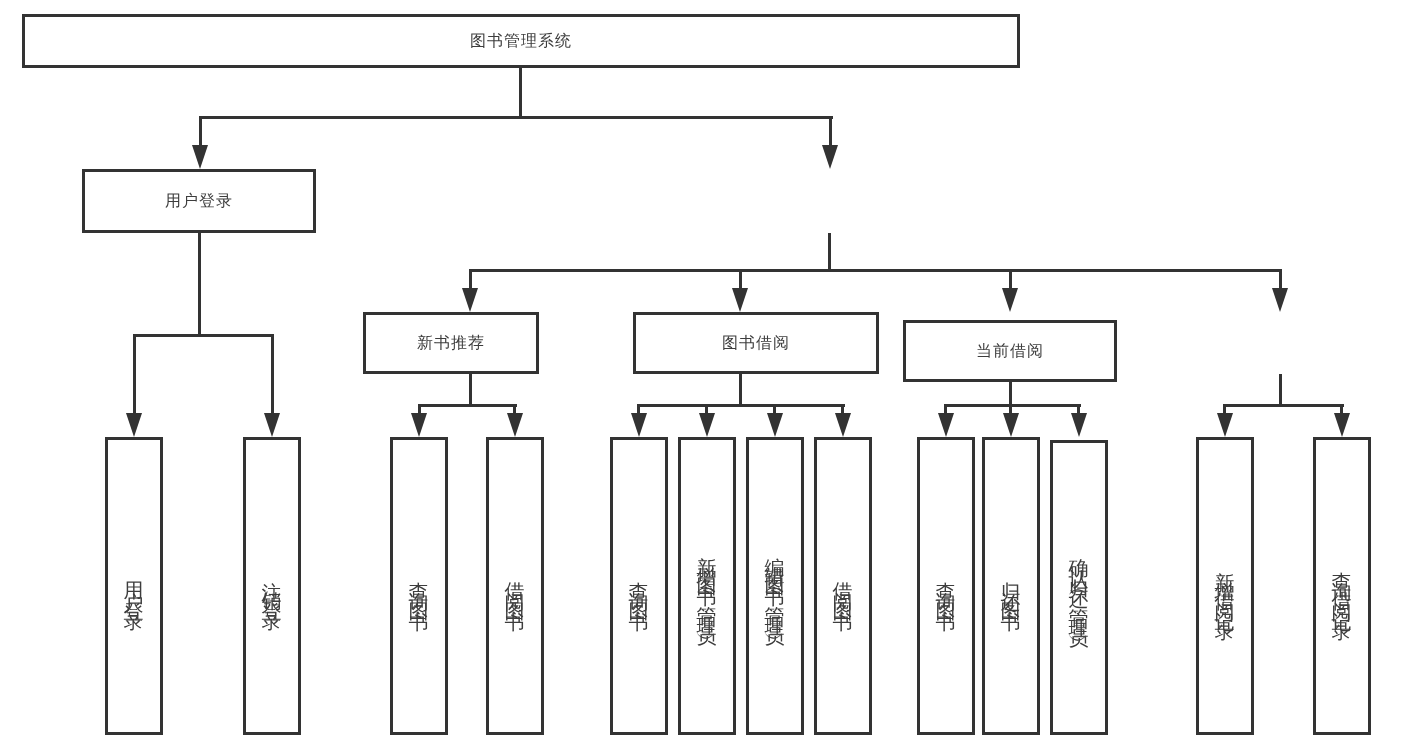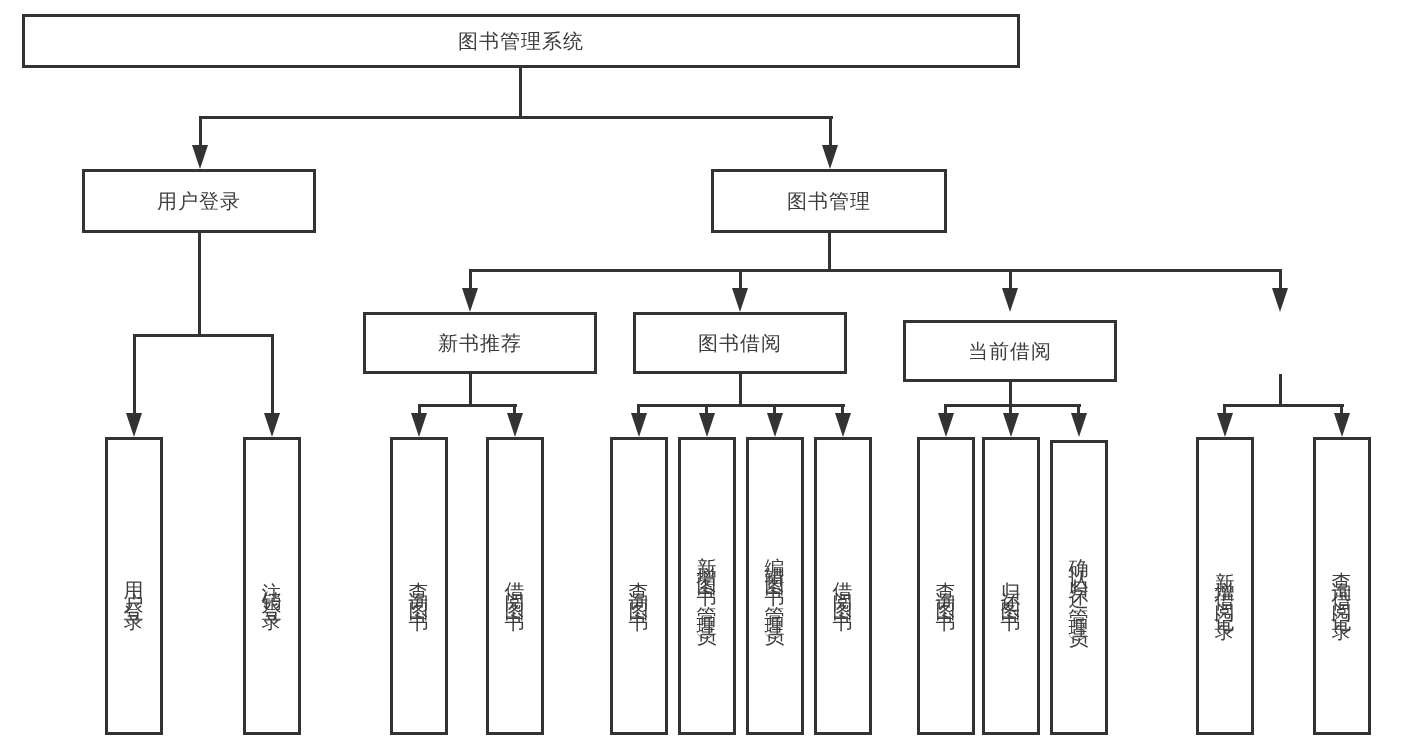--- a/index.html
+++ b/index.html
@@ -35,21 +35,21 @@
     position: absolute;
     background: #ffffff;
     border: 3px solid #333333;
     display: flex;
     align-items: center;
     justify-content: center;
     color: #3d3d3d;
     z-index: 2;
   }
   .hbox {
-    font-size: 20px;
+    font-size: 16px;
     letter-spacing: 1px;
     white-space: nowrap;
   }
   .vbox {
     writing-mode: vertical-rl;
     text-orientation: mixed;
     font-size: 20px;
     letter-spacing: 10px;
     line-height: 1;
   }
@@ -124,24 +124,23 @@
   <div class="line" style="left:1279px;top:374px;width:3px;height:33px"></div>
   <div class="line" style="left:1223px;top:404px;width:121px;height:3px"></div>
   <div class="line" style="left:1223px;top:404px;width:3px;height:14px"></div>
   <div class="line" style="left:1340px;top:404px;width:3px;height:14px"></div>
   <div class="tri" style="left:1217px;top:413px"></div>
   <div class="tri" style="left:1334px;top:413px"></div>
 
   <div class="box hbox" style="left:22px;top:14px;width:998px;height:54px">图书管理系统</div>
 
   <div class="box hbox" style="left:82px;top:169px;width:234px;height:64px">用户登录</div>
-  <div class="box hbox" style="left:711px;top:169px;width:236px;height:64px">图书管理</div>
 
-  <div class="box hbox" style="left:363px;top:312px;width:234px;height:62px">新书推荐</div>
-  <div class="box hbox" style="left:633px;top:312px;width:214px;height:62px">图书借阅</div>
+  <div class="box hbox" style="left:363px;top:312px;width:176px;height:62px">新书推荐</div>
+  <div class="box hbox" style="left:633px;top:312px;width:246px;height:62px">图书借阅</div>
   <div class="box hbox" style="left:903px;top:320px;width:214px;height:62px">当前借阅</div>
 
   <div class="box vbox" style="left:105px;top:437px;width:58px;height:298px">用户登录</div>
   <div class="box vbox" style="left:243px;top:437px;width:58px;height:298px">注销登录</div>
 
   <div class="box vbox" style="left:390px;top:437px;width:58px;height:298px">查询图书</div>
   <div class="box vbox" style="left:486px;top:437px;width:58px;height:298px">借阅图书</div>
 
   <div class="box vbox" style="left:610px;top:437px;width:58px;height:298px">查询图书</div>
   <div class="box vbox" style="left:678px;top:437px;width:58px;height:298px">新增图书（管理员）</div>

